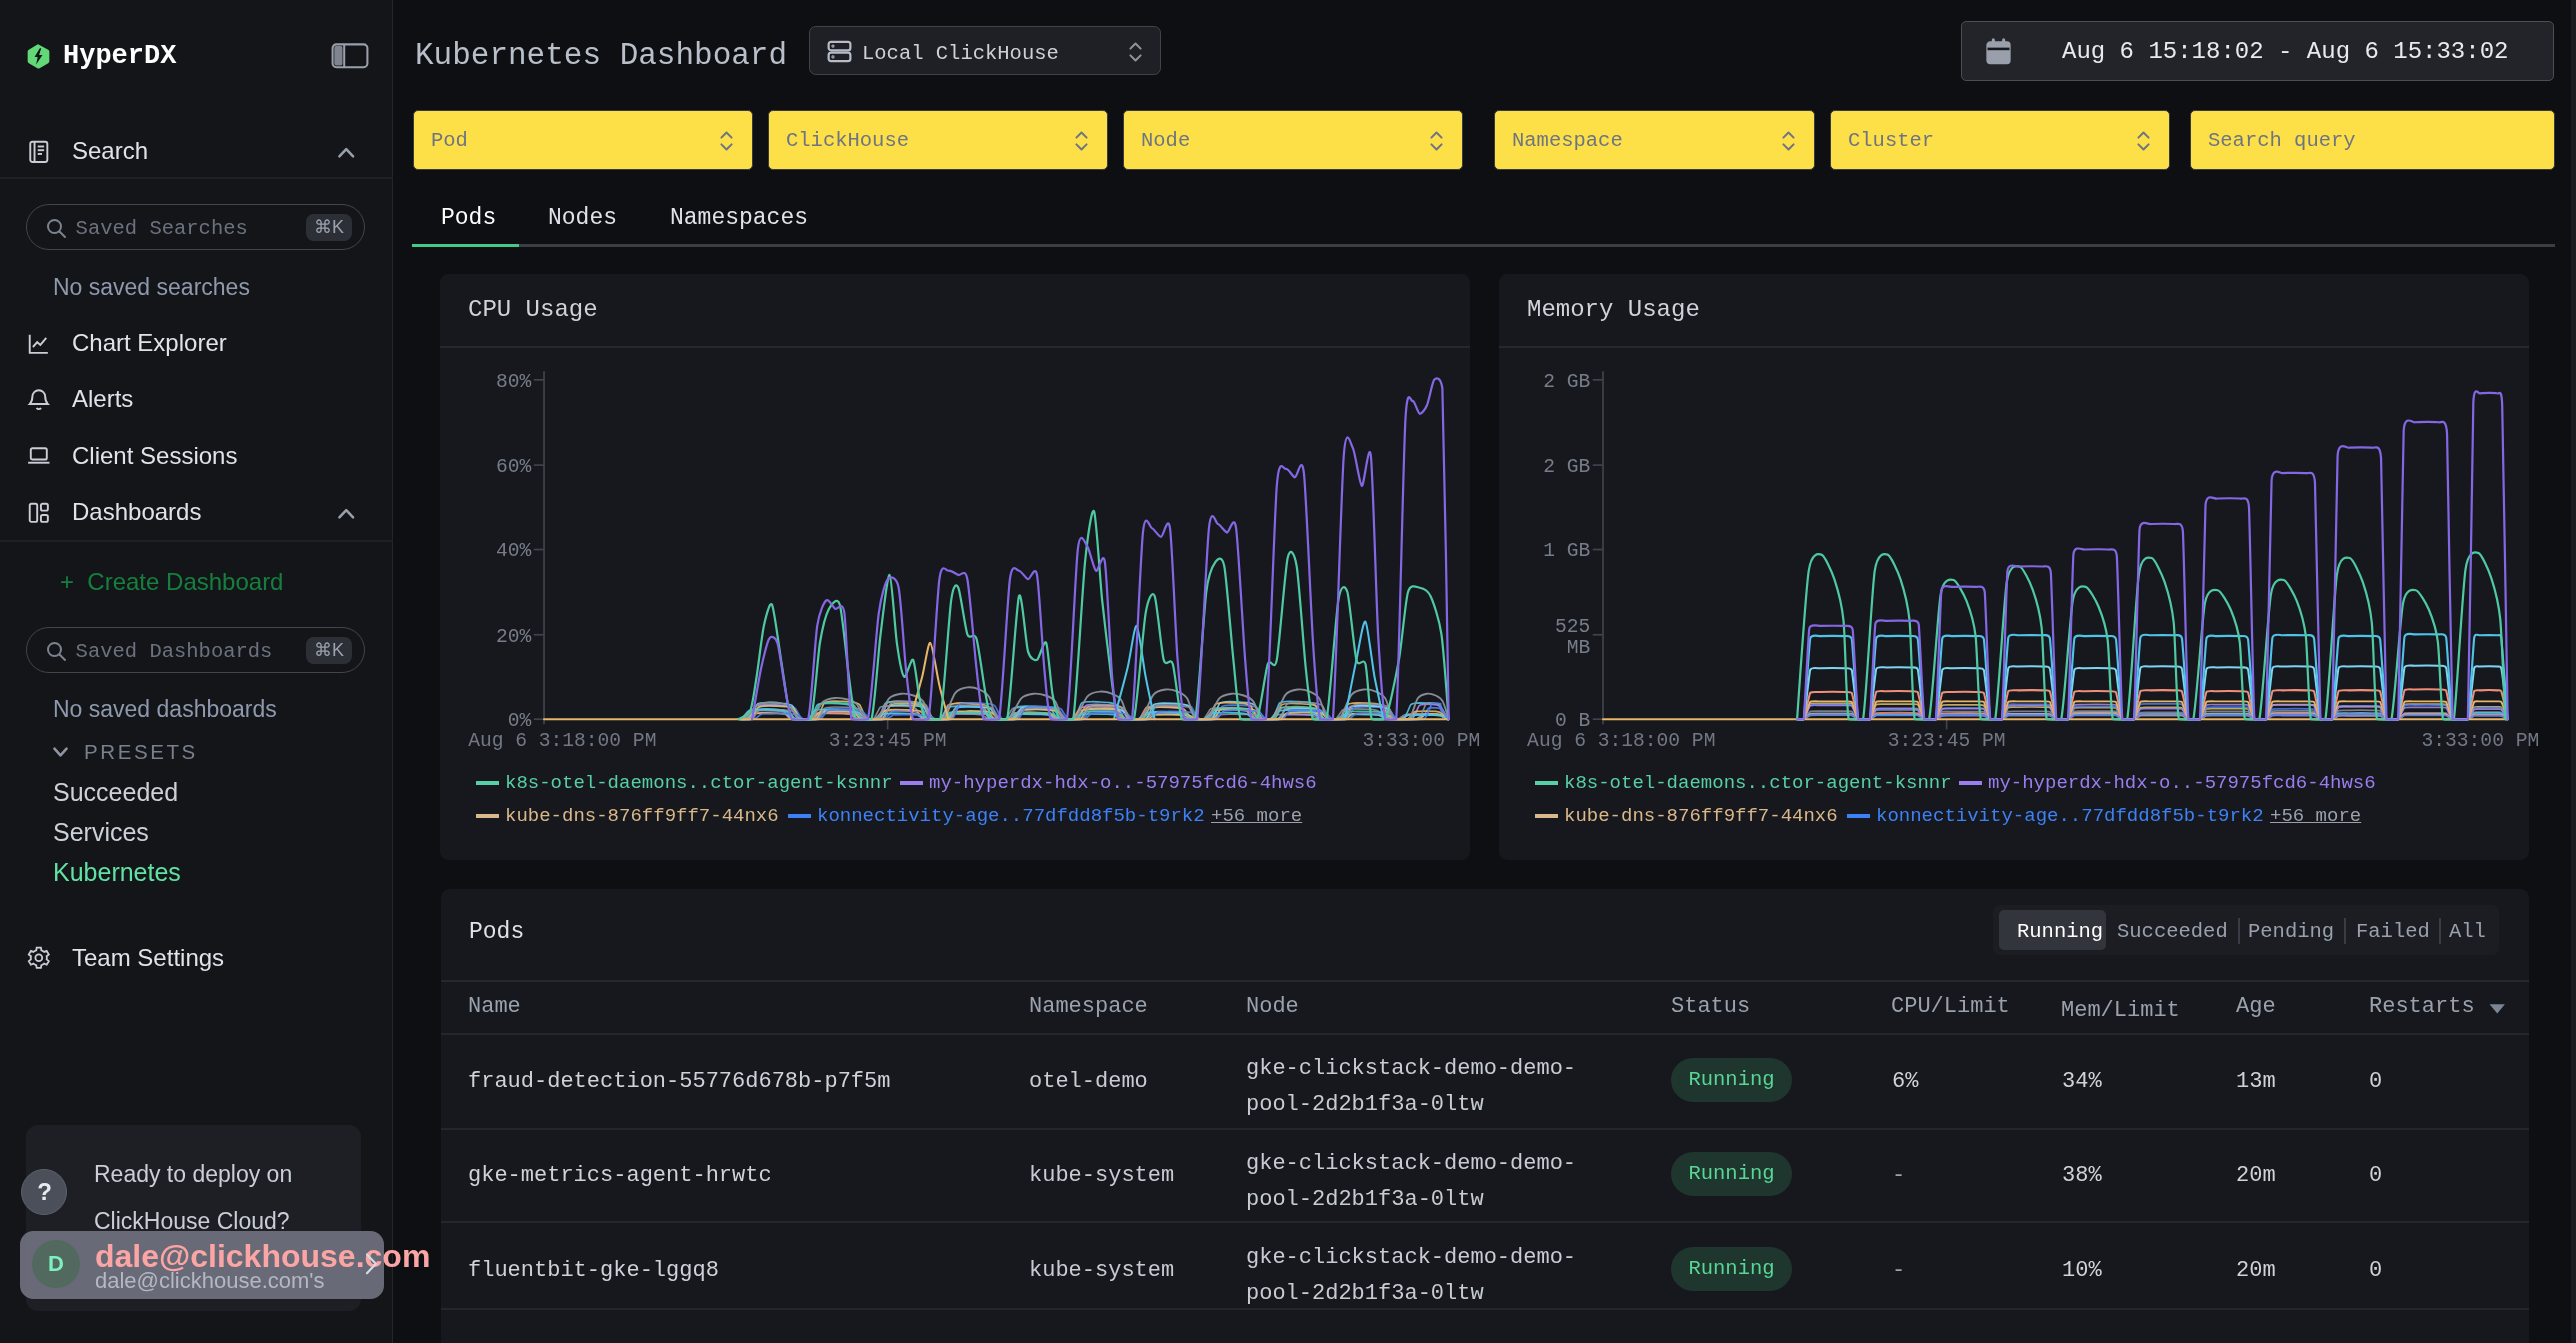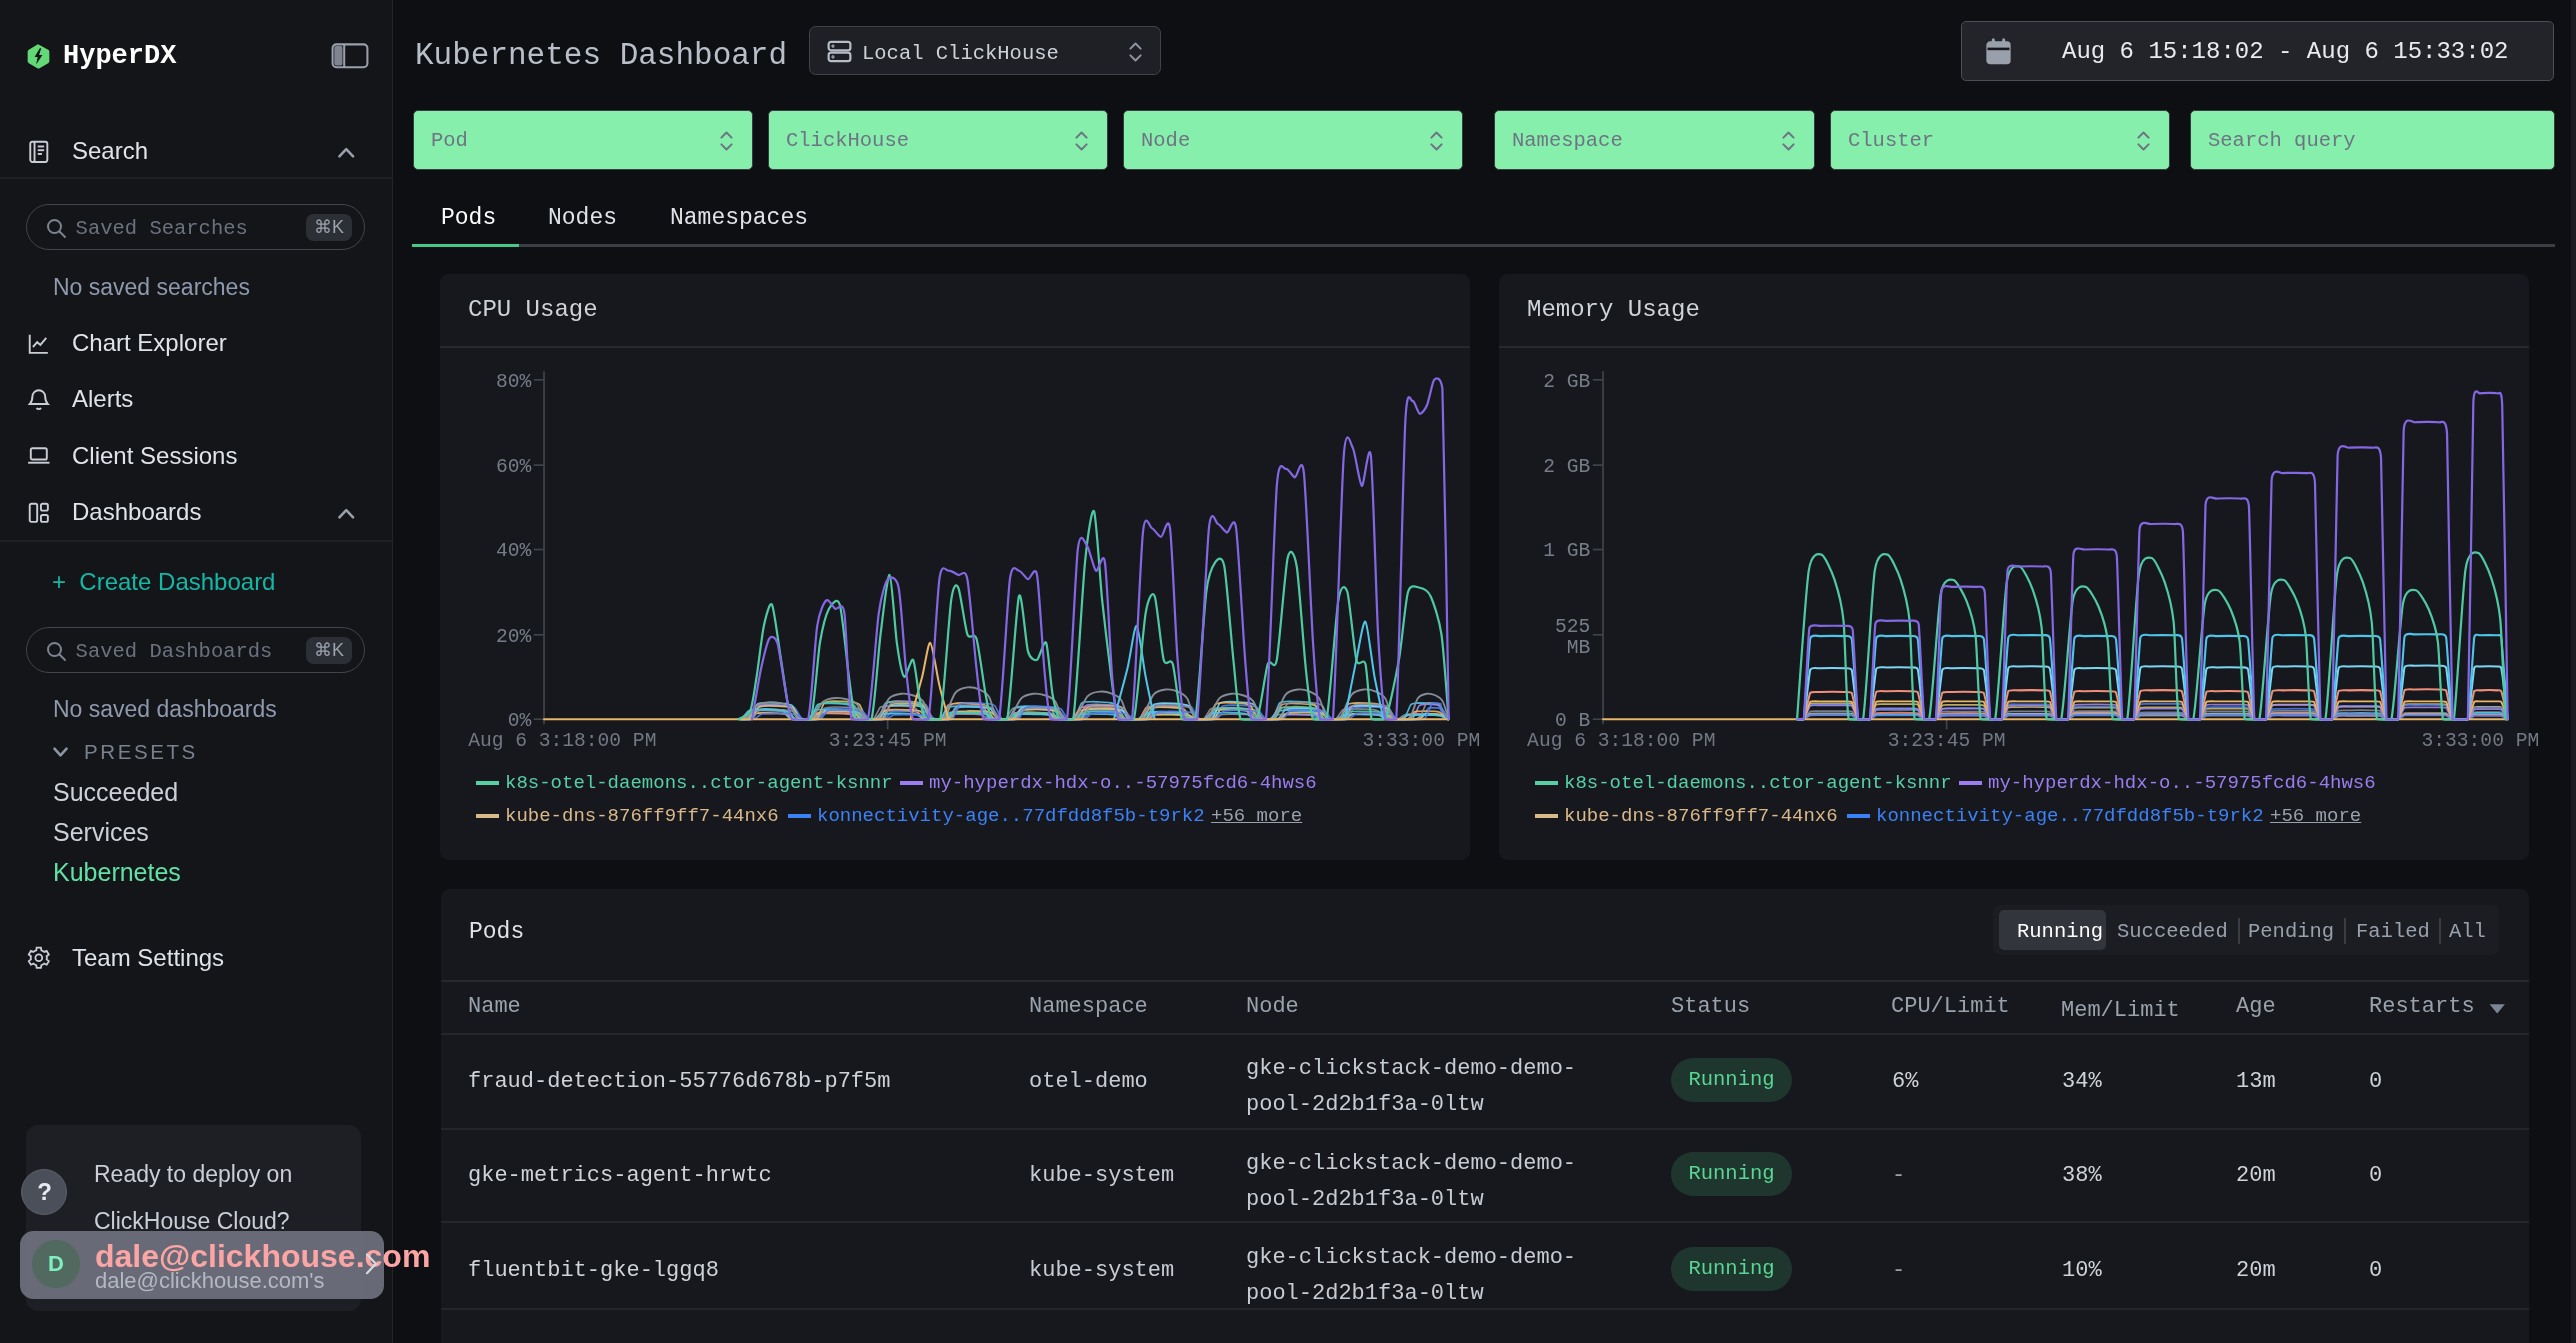--- a/index.html
+++ b/index.html
@@ -5,21 +5,21 @@
 html,body{width:2576px;height:1343px;overflow:hidden;background:#0e0f13;font-family:"Liberation Sans",sans-serif}
 .abs{position:absolute}
 .mono{font-family:"Liberation Mono",monospace}
 .sans{font-family:"Liberation Sans",sans-serif}
 #sidebar{position:absolute;left:0;top:0;width:393px;height:1343px;background:#141519;border-right:1.7px solid #24262b}
 .sitem{position:absolute;left:72px;font-size:24px;color:#dfe3ea;white-space:nowrap}
 .sicon{position:absolute;left:25.6px;width:24px;height:24px}
 .pill{position:absolute;left:25.6px;width:339px;height:46px;border:1.7px solid #42454d;border-radius:23px;background:transparent}
 .pill .ph{position:absolute;left:49px;top:12px;font-size:20.5px;color:#6b727f;font-family:"Liberation Mono",monospace}
 .kbd{position:absolute;right:12px;top:8.5px;height:27px;padding:0 7.7px;background:#2c2f36;border-radius:7.7px;color:#9ba2ae;font-size:18px;line-height:27px;font-family:"Liberation Sans",sans-serif}
-.fbox{position:absolute;top:110px;height:60px;background:#86efac;border:1.7px solid #383b42;border-radius:5.1px}
+.fbox{position:absolute;top:110px;height:60px;background:#fde047;border:1.7px solid #383b42;border-radius:5.1px}
 .fbox .ph{position:absolute;left:17px;top:18px;font-size:20.5px;color:#6e7582;font-family:"Liberation Mono",monospace}
 .updown{position:absolute;right:17px;top:18px}
 .card{position:absolute;background:#17181d;border-radius:8.5px}
 .ctitle{position:absolute;left:28px;top:22px;font-size:24px;color:#ced3da;font-family:"Liberation Mono",monospace}
 .cdivider{position:absolute;left:0;right:0;top:72px;height:1.7px;background:#26282d}
 .th{position:absolute;font-size:22px;color:#99a1ad;font-family:"Liberation Mono",monospace;white-space:nowrap}
 .td{position:absolute;font-size:22px;color:#ced3da;font-family:"Liberation Mono",monospace;white-space:nowrap}
 .badge{position:absolute;width:121px;height:44px;border-radius:22px;background:rgba(62,186,120,0.19);color:#59d694;font-size:20.5px;font-family:"Liberation Mono",monospace;text-align:center;line-height:44px}
 .rowline{position:absolute;left:0;right:0;height:1.7px;background:#24262b}
 .seg{position:absolute;font-size:20.5px;color:#98a0ac;font-family:"Liberation Mono",monospace;white-space:nowrap}
@@ -286,21 +286,21 @@
     <div class="sicon" style="top:500px"><svg width="25.6" height="25.6" viewBox="0 0 24 24" fill="none" stroke="#c8cdd6" stroke-width="1.8">
         <rect x="3.5" y="3.5" width="7" height="17" rx="1.5"></rect>
         <rect x="14" y="3.5" width="6.5" height="6.5" rx="1.5"></rect>
         <rect x="14" y="14" width="6.5" height="6.5" rx="1.5"></rect>
       </svg></div>
     <div class="sitem" style="top:498px">Dashboards</div>
     <div class="abs" style="left:336px;top:504px"><svg width="20.5" height="20.5" viewBox="0 0 24 24">
         <path d="M4 15.600000000000001 L12.0 7.199999999999999 L20 15.600000000000001" fill="none" stroke="#9aa0ab" stroke-width="3" stroke-linecap="round" stroke-linejoin="round"></path>
       </svg></div>
     <div class="abs" style="left:0;top:540px;width:393px;height:1.7px;background:#1e2025"></div>
-    <div class="abs sans" style="left:52px;top:568px;font-size:24px;color:#14b8a6">+&nbsp;&nbsp;Create Dashboard</div>
+    <div class="abs sans" style="left:60px;top:568px;font-size:24px;color:#15803d">+&nbsp;&nbsp;Create Dashboard</div>
     <div class="pill" style="top:627px">
       <span class="abs" style="left:17px;top:11px"><svg width="24" height="24" viewBox="0 0 24 24">
           <circle cx="10.5" cy="10.5" r="6.5" fill="none" stroke="#7b8290" stroke-width="2"></circle>
           <line x1="15.5" y1="15.5" x2="21" y2="21" stroke="#7b8290" stroke-width="2" stroke-linecap="round"></line>
         </svg></span>
       <span class="ph">Saved Dashboards</span>
       <span class="kbd">⌘K</span>
     </div>
     <div class="abs sans" style="left:53px;top:696px;font-size:23px;color:#8e99ad">No saved dashboards</div>
     <div class="abs" style="left:51px;top:742px"><svg width="19" height="19" viewBox="0 0 22 22">

